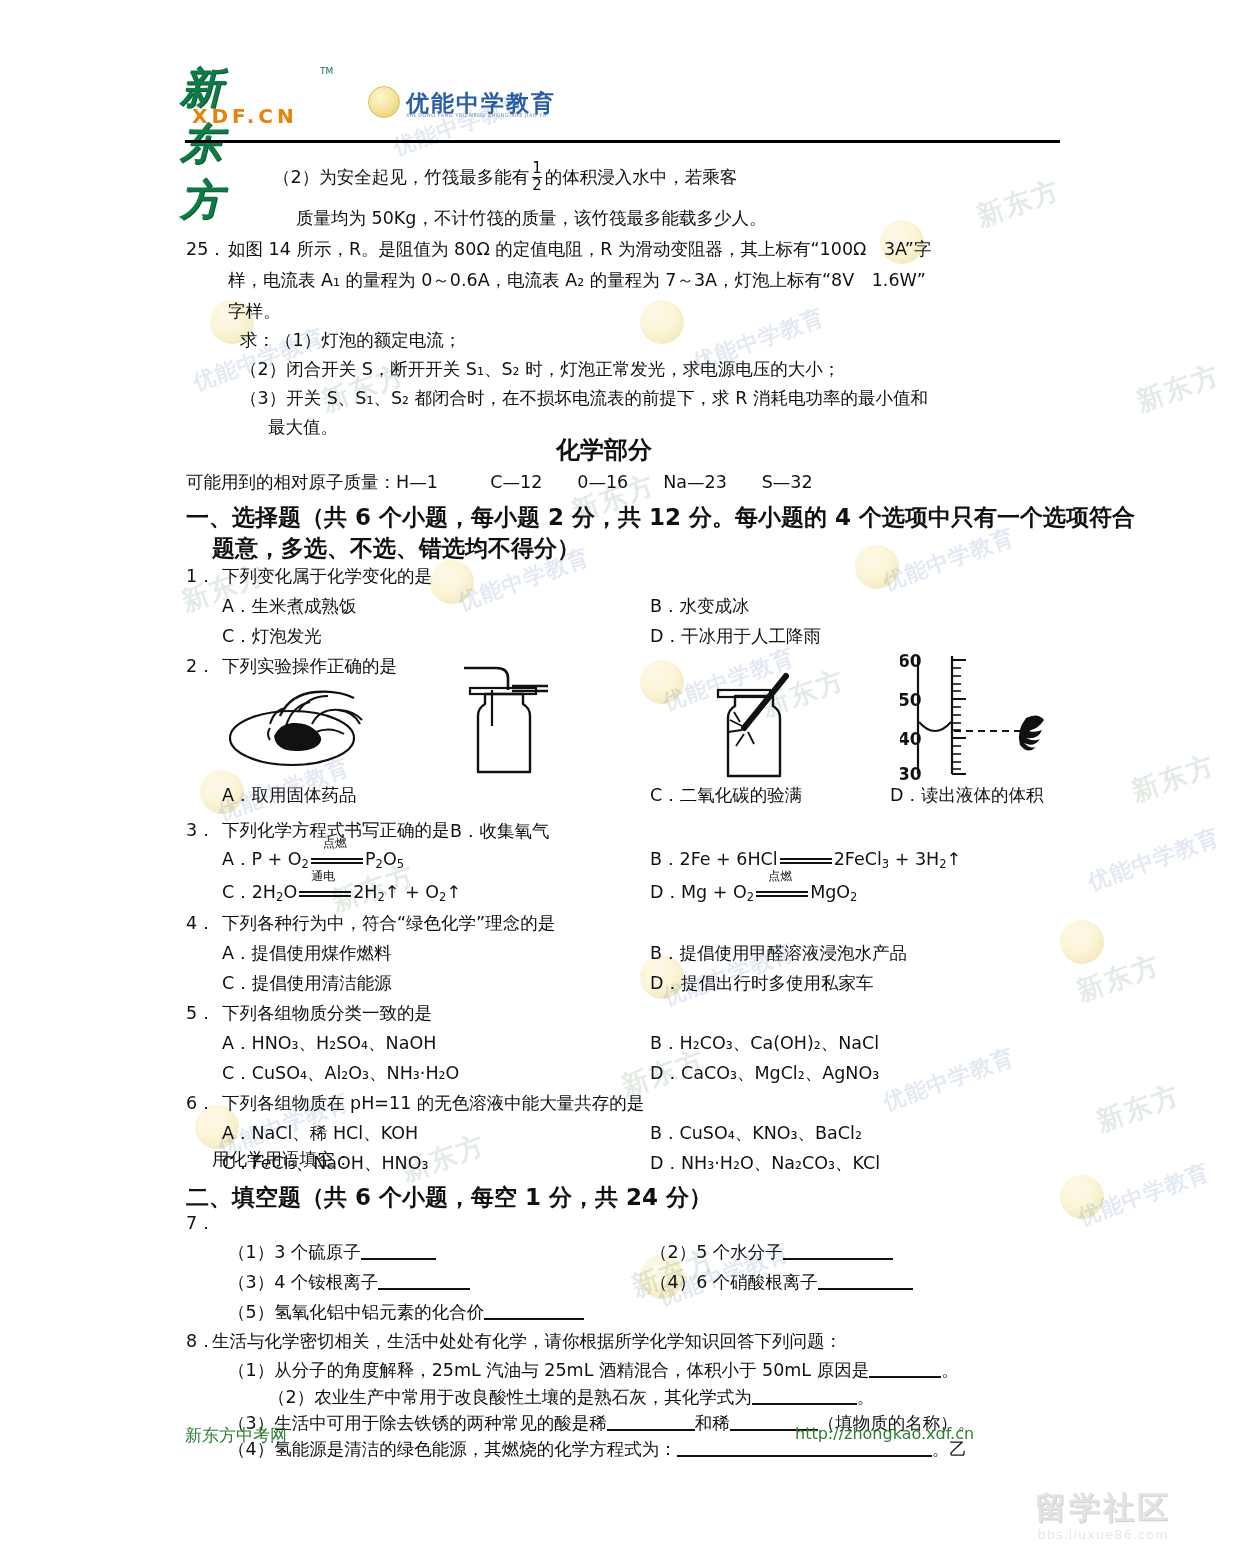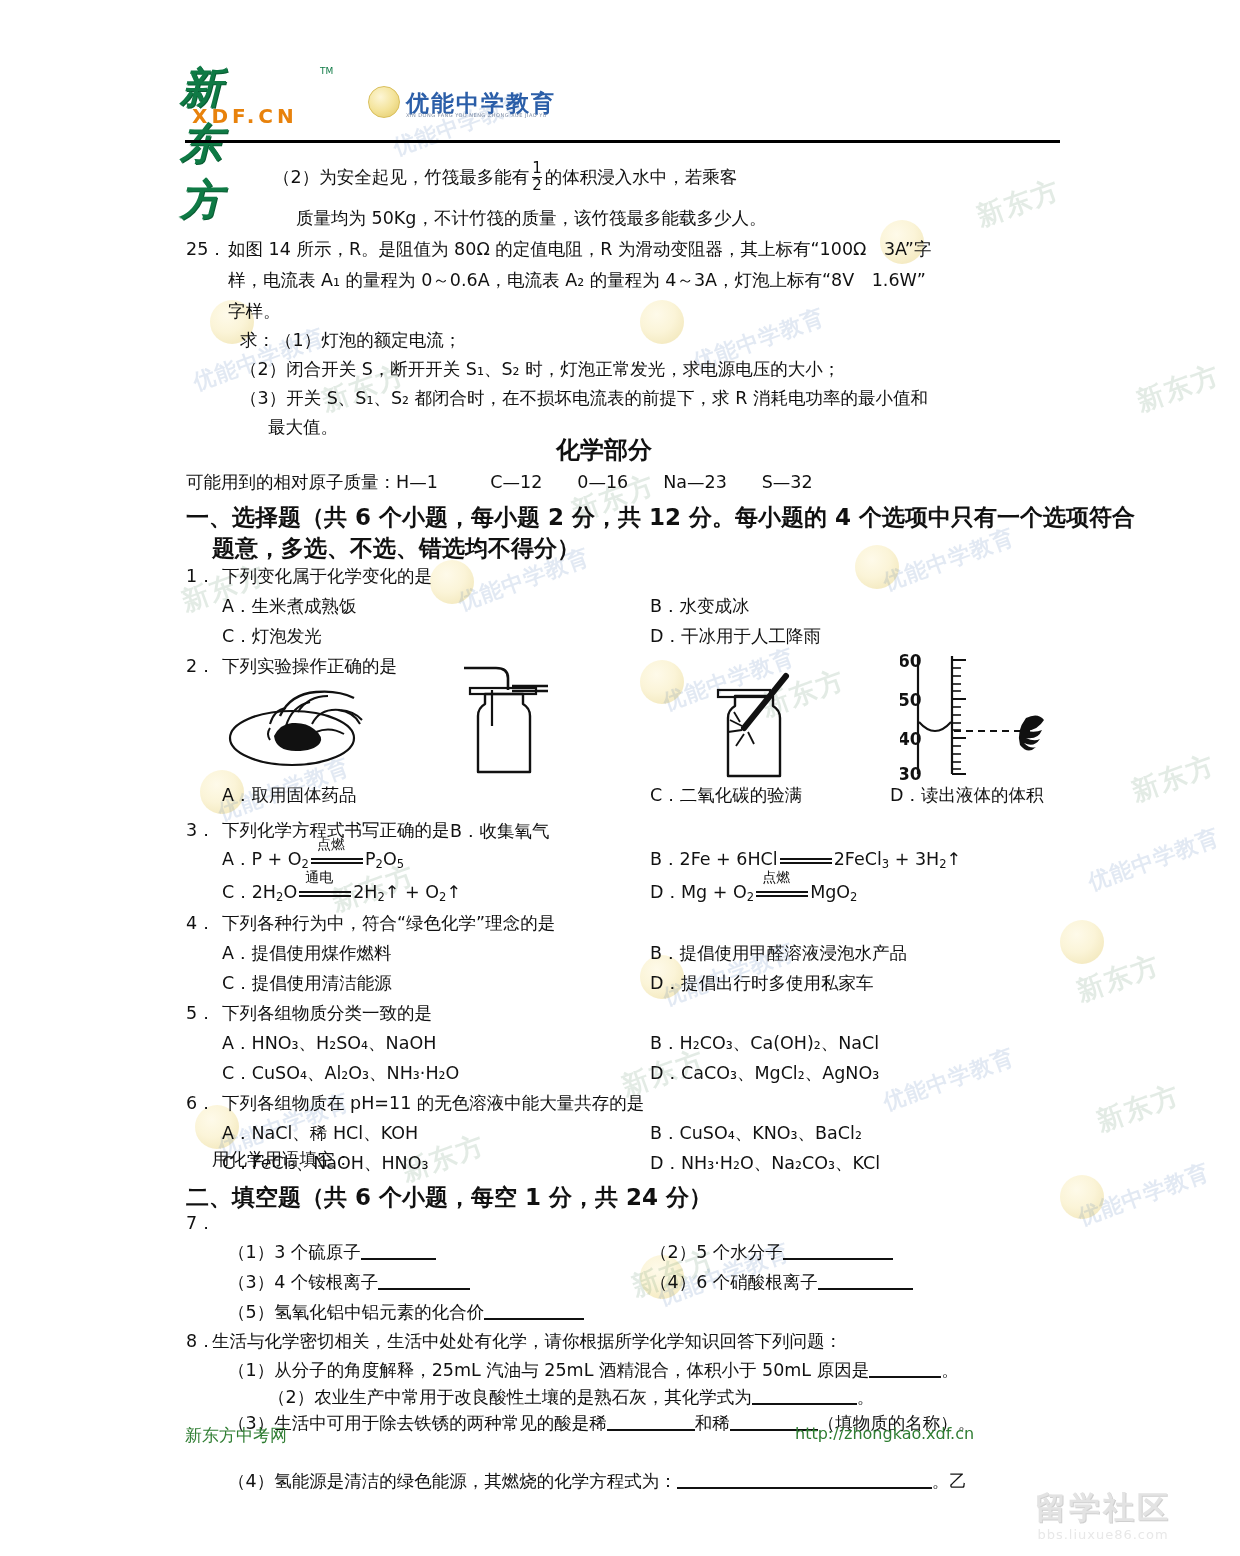--- a/index.html
+++ b/index.html
@@ -53,21 +53,21 @@
   .frac .num{display:block;}
   .frac .den{display:block;border-top:1.4px solid #111;}
 
   .blank{display:inline-block;border-bottom:2px solid #111;height:15px;vertical-align:-2px;}
 
   
   .eqarrow{display:inline-block;position:relative;width:52px;height:16px;
            vertical-align:middle;margin:0 2px;}
   .eqarrow .bar1,.eqarrow .bar2{position:absolute;left:0;width:52px;height:1.6px;background:#111;}
   .eqarrow .bar1{top:6px;} .eqarrow .bar2{top:10px;}
-  .eqlabel{position:absolute;top:-15px;left:6px;font-size:14px;white-space:nowrap;}
+  .eqlabel{position:absolute;top:-15px;left:12px;font-size:12px;white-space:nowrap;}
 
   
   .fig{position:absolute;z-index:2;}
 
   
   .footer-left{position:absolute;left:185px;top:1424px;color:#2f7d32;font-size:17px;z-index:3;}
   .footer-right{position:absolute;left:795px;top:1424px;color:#2f7d32;font-size:16px;z-index:3;
       font-family:"DejaVu Sans",sans-serif;}
   .bottom-wm{position:absolute;left:1035px;top:1487px;z-index:3;text-align:center;}
   .bottom-wm .t1{color:#e3e3e3;font-size:31px;font-weight:bold;letter-spacing:3px;
@@ -138,21 +138,21 @@
 
   <div class="content">
 
     <div class="line zh" style="left:273px;top:162px;">
       <span>（2）为安全起见，竹筏最多能有</span><span class="frac"><span class="num">1</span><span class="den">2</span></span><span>的体积浸入水中，若乘客</span>
     </div>
     <div class="line zh" style="left:273px;top:210px;margin-left:23px;">质量均为 50Kg，不计竹筏的质量，该竹筏最多能载多少人。</div>
 
     <div class="line zh" style="left:186px;top:241px;">25．</div>
     <div class="line zh" style="left:228px;top:241px;">如图 14 所示，R。是阻值为 80Ω 的定值电阻，R 为滑动变阻器，其上标有“100Ω　3A”字</div>
-    <div class="line zh" style="left:228px;top:272px;">样，电流表 A₁ 的量程为 0～0.6A，电流表 A₂ 的量程为 4～3A，灯泡上标有“8V　1.6W”</div>
+    <div class="line zh" style="left:228px;top:272px;">样，电流表 A₁ 的量程为 0～0.6A，电流表 A₂ 的量程为 7～3A，灯泡上标有“8V　1.6W”</div>
     <div class="line zh" style="left:228px;top:303px;">字样。</div>
     <div class="line zh" style="left:240px;top:332px;">求：（1）灯泡的额定电流；</div>
     <div class="line zh" style="left:240px;top:361px;">（2）闭合开关 S，断开开关 S₁、S₂ 时，灯泡正常发光，求电源电压的大小；</div>
     <div class="line zh" style="left:240px;top:381px;opacity:0;height:0;"></div>
     <div class="line zh" style="left:240px;top:390px;">（3）开关 S、S₁、S₂ 都闭合时，在不损坏电流表的前提下，求 R 消耗电功率的最小值和</div>
     <div class="line zh" style="left:268px;top:419px;">最大值。</div>
 
     <div class="line zh big" style="left:556px;top:438px;">化学部分</div>
 
     <div class="line zh" style="left:186px;top:474px;">
@@ -316,21 +316,21 @@
 
     <div class="line zh" style="left:228px;top:1361px;">
       <span>（1）从分子的角度解释，25mL 汽油与 25mL 酒精混合，体积小于 50mL 原因是</span><span class="blank" style="width:72px;"></span><span>。</span>
     </div>
     <div class="line zh" style="left:228px;top:1388px;margin-left:40px;">
       <span>（2）农业生产中常用于改良酸性土壤的是熟石灰，其化学式为</span><span class="blank" style="width:105px;"></span><span>。</span>
     </div>
     <div class="line zh" style="left:228px;top:1414px;">
       <span>（3）生活中可用于除去铁锈的两种常见的酸是稀</span><span class="blank" style="width:88px;"></span><span>和稀</span><span class="blank" style="width:88px;"></span><span>（填物质的名称）。</span>
     </div>
-    <div class="line zh" style="left:228px;top:1440px;margin-top:32px;">
+    <div class="line zh" style="left:228px;top:1440px;">
       <span>（4）氢能源是清洁的绿色能源，其燃烧的化学方程式为：</span><span class="blank" style="width:255px;"></span><span>。乙</span>
     </div>
   </div>
 
   <div class="footer-left zh">新东方中考网</div>
   <div class="footer-right">http://zhongkao.xdf.cn</div>
 
   <div class="bottom-wm">
     <div class="t1 zh">留学社区</div>
     <div class="t2">bbs.liuxue86.com</div>

